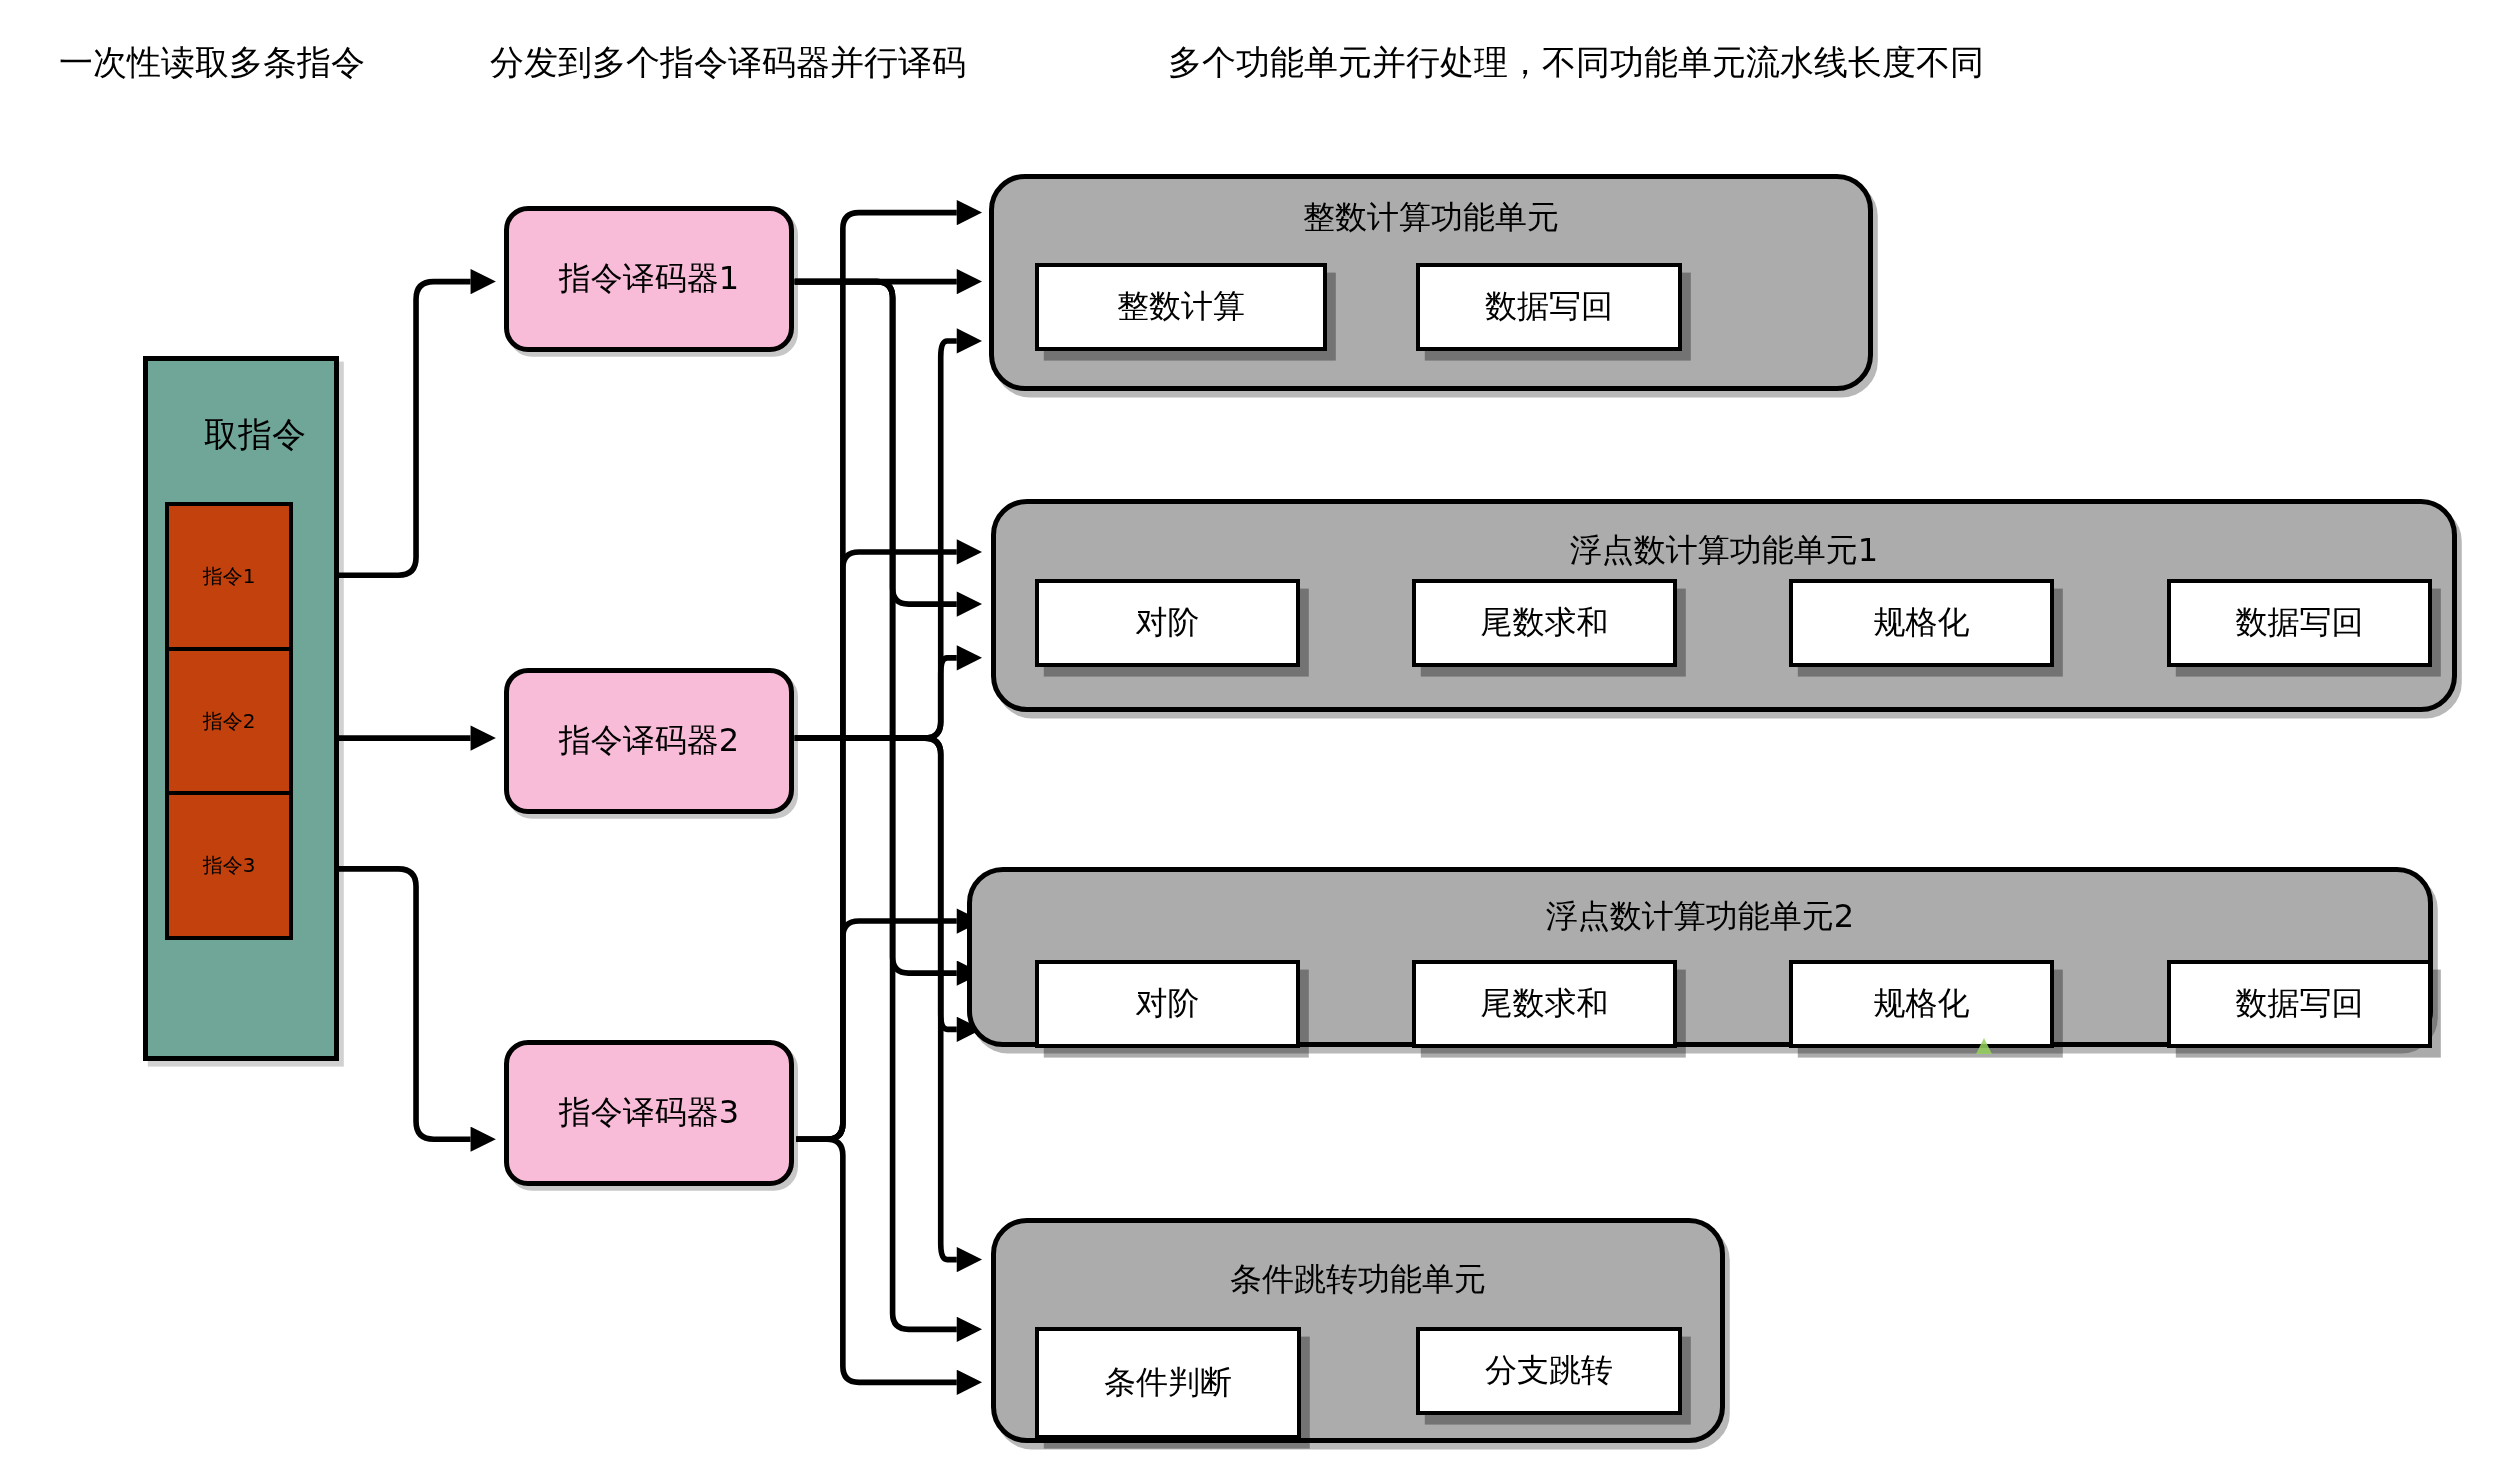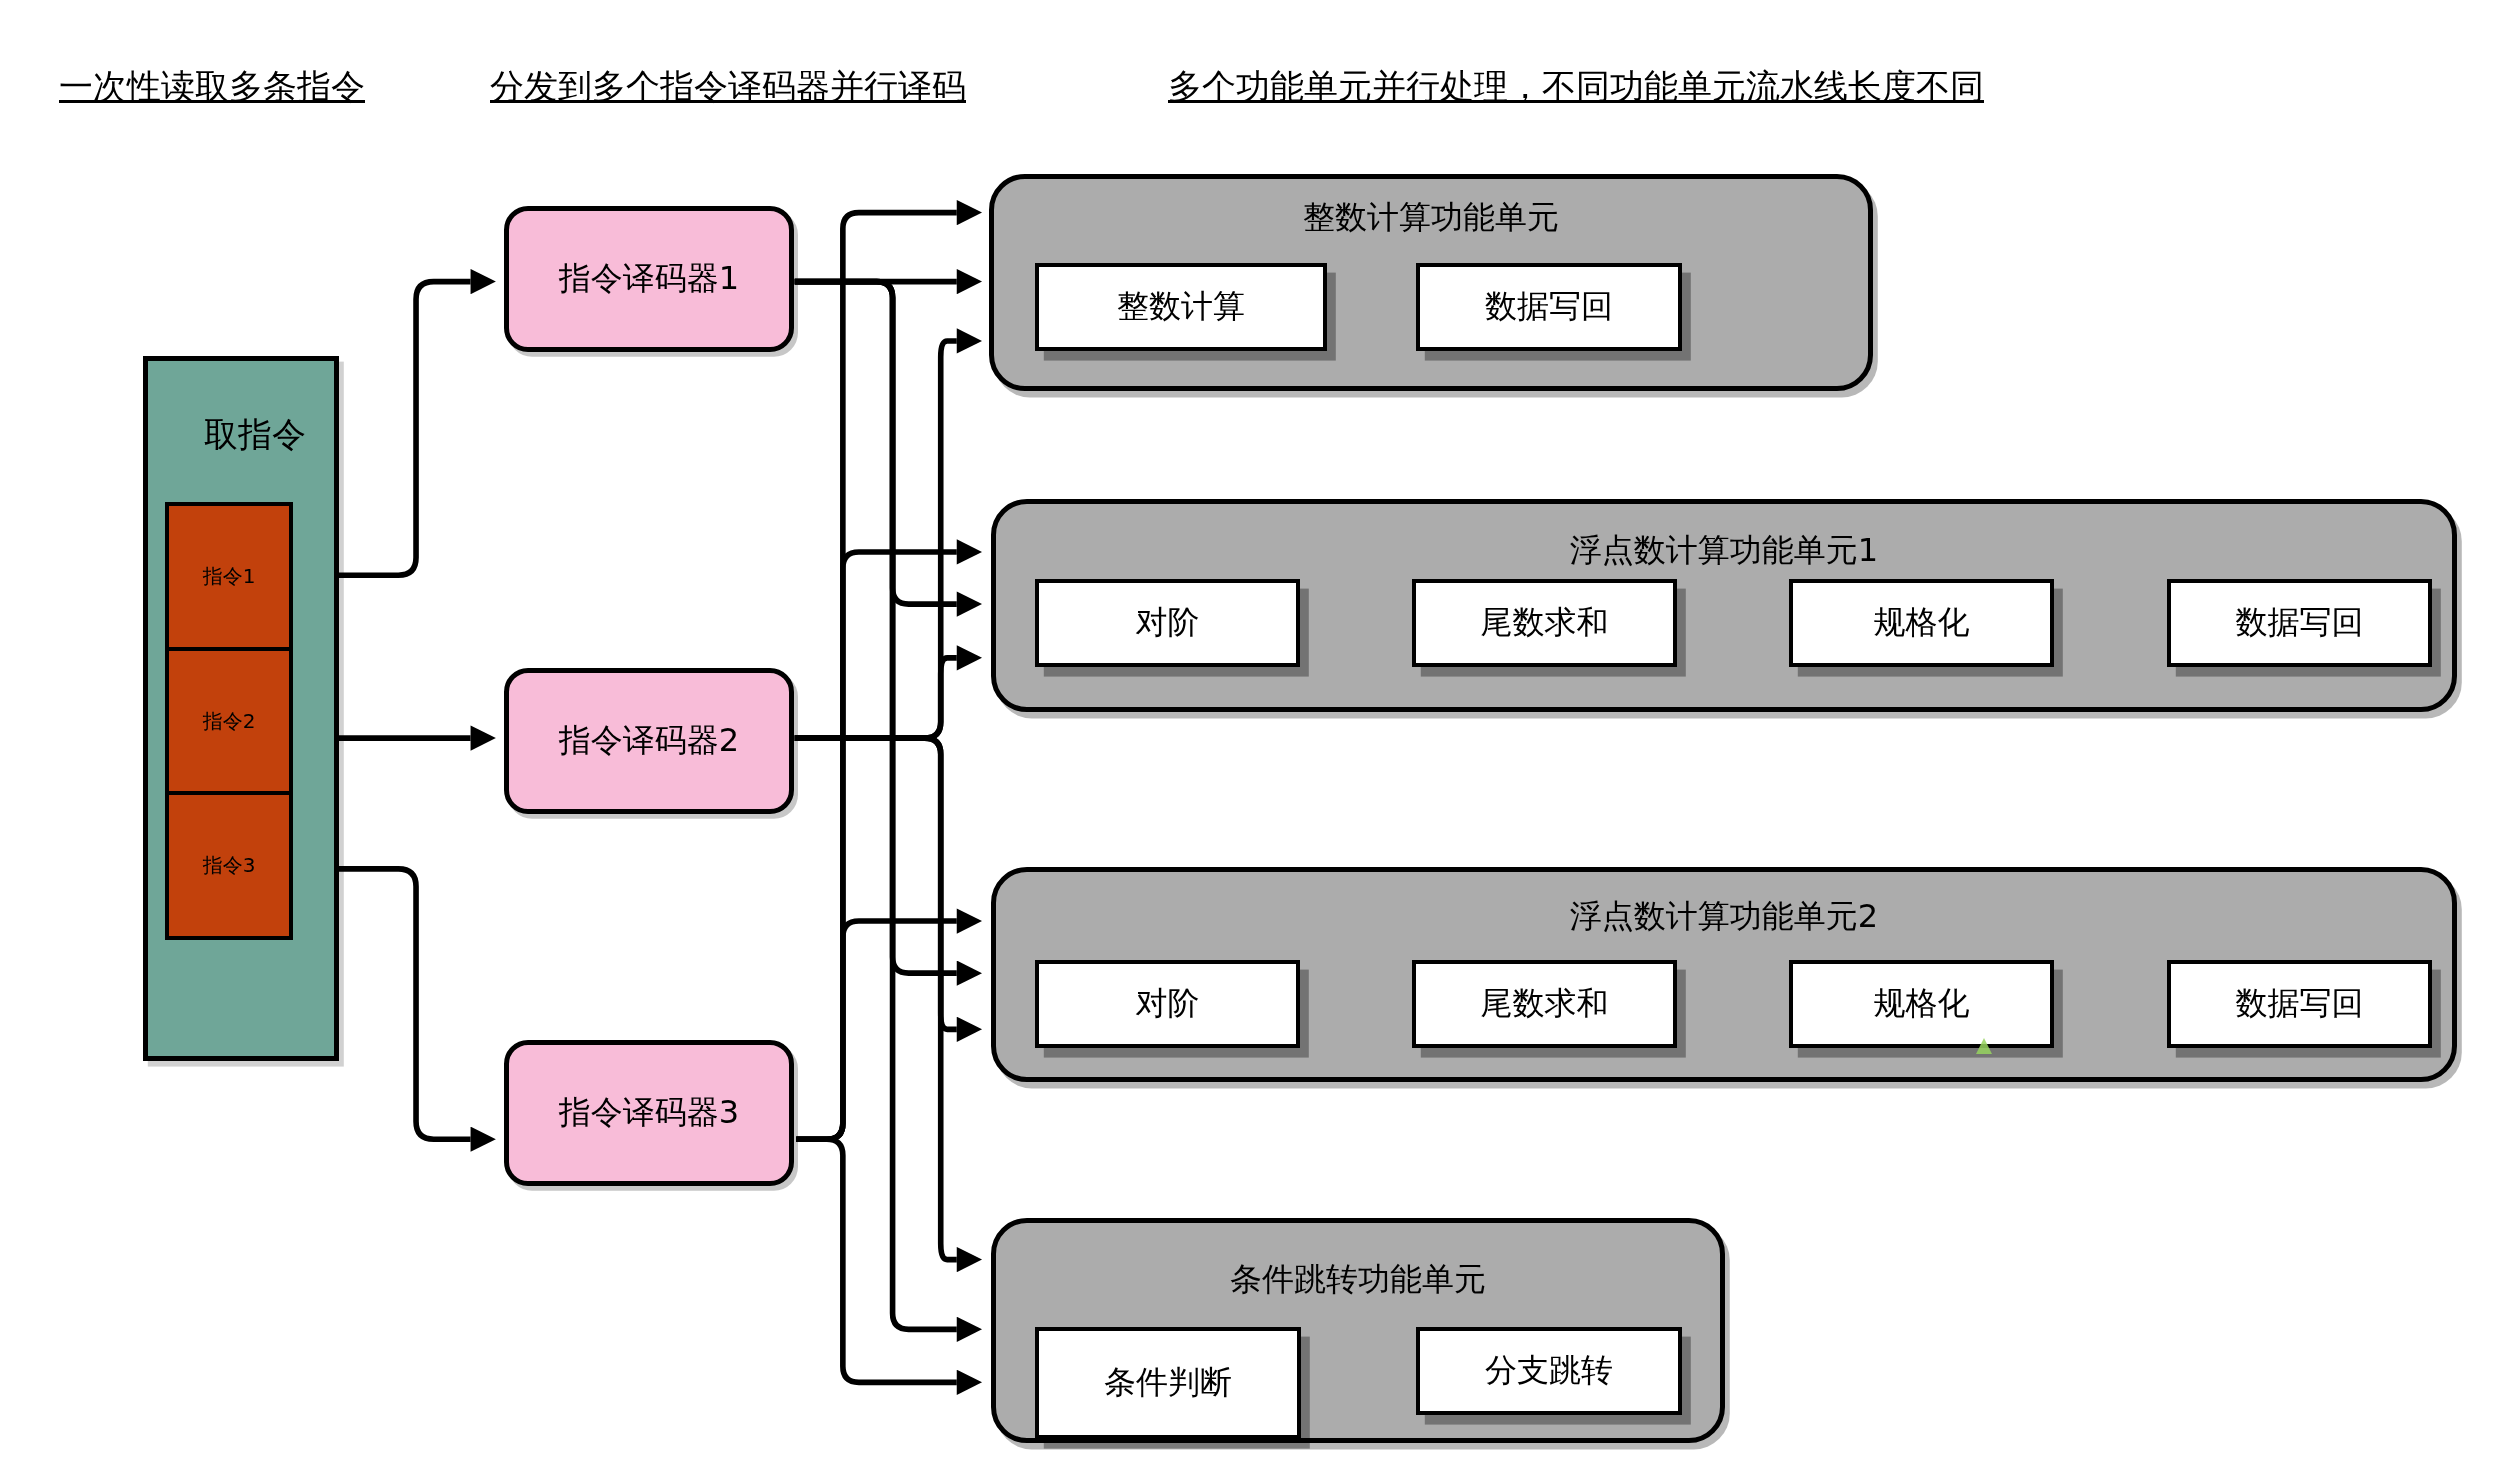--- a/index.html
+++ b/index.html
@@ -1,18 +1,18 @@
 <!DOCTYPE html>
 <html style="font-size:13px"><head>
 <meta charset="utf-8">
 <style>
   html,body{margin:0;padding:0;background:#ffffff;}
   body{width:2500px;height:1481px;position:relative;overflow:hidden;
        font-family:"DejaVu Sans","Liberation Sans",sans-serif;color:#000;}
-  .toplabel{position:absolute;top:64px;font-size:34px;font-weight:500;white-space:nowrap;text-decoration:underline;}
+  .toplabel{position:absolute;top:40px;font-size:34px;font-weight:500;white-space:nowrap;}
   
   .fetch{position:absolute;left:143px;top:356px;width:196px;height:705px;
          background:#6FA698;border:5.6px solid #000;box-sizing:border-box;
          box-shadow:4.8px 5.6px 0 rgba(0,0,0,0.18);}
   .fetch-title{position:absolute;left:0;right:0;top:51px;text-align:center;
                font-size:34px;font-weight:500;padding-left:28px;}
   .instr{position:absolute;left:165px;width:128px;height:149px;background:#c2410c;
          border:4.8px solid #000;box-sizing:border-box;display:flex;align-items:center;
          justify-content:center;font-size:20px;font-weight:500;}
   
@@ -96,21 +96,21 @@
 <div class="stage" style="left:1416px;top:263px;width:266px;height:88px">数据写回</div>
 
 <div class="unit" style="left:991px;top:499px;width:1466px;height:213px">
   <div class="unit-title" style="top:25px">浮点数计算功能单元1</div>
 </div>
 <div class="stage" style="left:1035px;top:579px;width:265px;height:88px">对阶</div>
 <div class="stage" style="left:1412px;top:579px;width:265px;height:88px">尾数求和</div>
 <div class="stage" style="left:1789px;top:579px;width:265px;height:88px">规格化</div>
 <div class="stage" style="left:2167px;top:579px;width:265px;height:88px">数据写回</div>
 
-<div class="unit" style="left:991px;top:867px;width:1466px;height:215px">
+<div class="unit" style="left:967px;top:867px;width:1466px;height:180px">
   <div class="unit-title" style="top:23px">浮点数计算功能单元2</div>
 </div>
 <div class="stage" style="left:1035px;top:960px;width:265px;height:88px">对阶</div>
 <div class="stage" style="left:1412px;top:960px;width:265px;height:88px">尾数求和</div>
 <div class="stage" style="left:1789px;top:960px;width:265px;height:88px">规格化</div>
 <div class="stage" style="left:2167px;top:960px;width:265px;height:88px">数据写回</div>
 
 <div class="unit" style="left:991px;top:1218px;width:734px;height:225px">
   <div class="unit-title" style="top:35px">条件跳转功能单元</div>
 </div>

